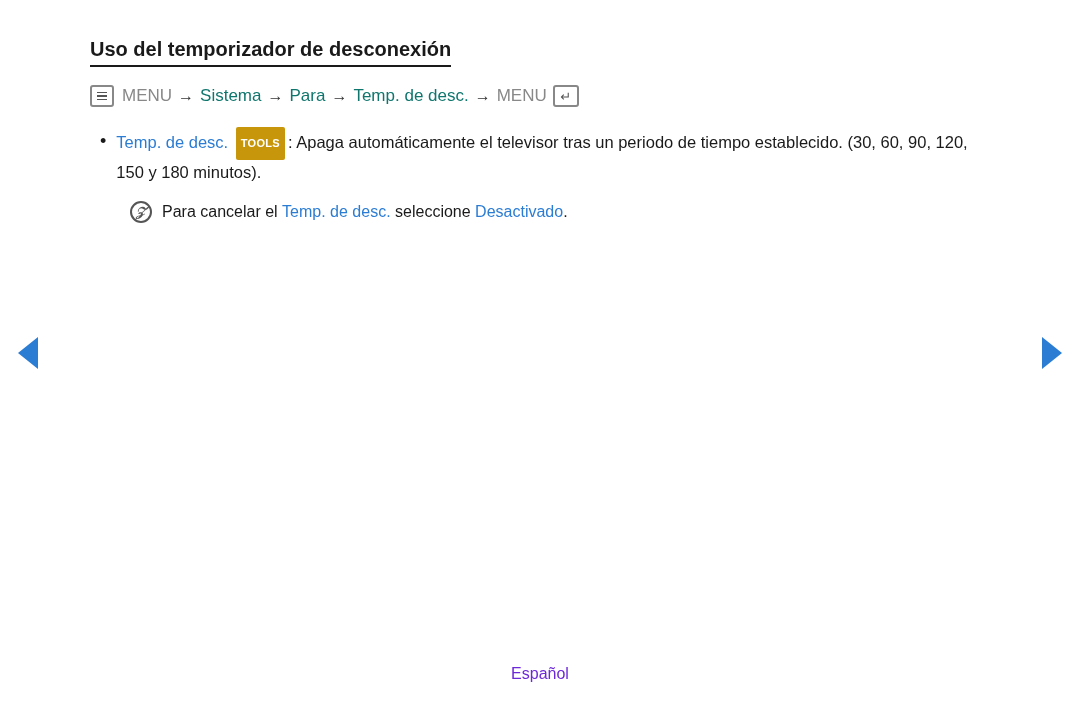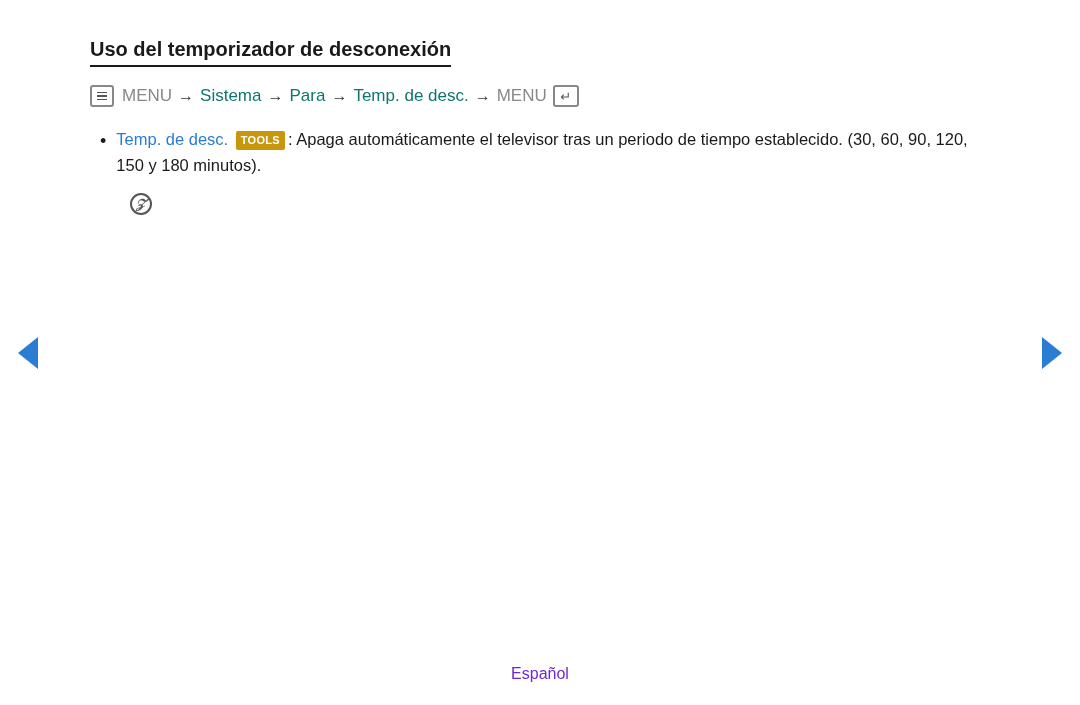--- a/index.html
+++ b/index.html
@@ -113,21 +113,21 @@
       color: #2b7cd3;
       font-weight: 500;
     }
 
     .tools-badge {
       display: inline-block;
       background: #c8960a;
       color: #ffffff;
       font-size: 11px;
       font-weight: bold;
-      padding: 1px 5px;
+      padding: 8px 5px;
       border-radius: 2px;
       margin: 0 3px;
       vertical-align: middle;
       letter-spacing: 0.3px;
     }
 
     .note-section {
       margin-left: 30px;
       margin-top: 14px;
       display: flex;
@@ -238,20 +238,29 @@
     <div class="bullet-item">
       <span class="bullet-dot">•</span>
       <span class="bullet-text">
         <span class="blue-text">Temp. de desc.</span>
         <span class="tools-badge">TOOLS</span><span>: Apaga automáticamente el televisor tras un periodo de tiempo establecido. (30, 60, 90, 120, 150 y 180 minutos).</span>
       </span>
     </div>
 
     <div class="note-section">
       <span class="note-icon">𝒵</span>
+      <span class="note-text">
+        <span>Para cancelar el</span>
+        <span> </span>
+        <span class="blue-text">Temp. de desc.</span>
+        <span> </span>
+        <span>seleccione</span>
+        <span> </span>
+        <span class="blue-text">Desactivado</span><span>.</span>
+      </span>
     </div>
   </div>
 
 </div>
 
 <div class="nav-arrow-left"></div>
 <div class="nav-arrow-right"></div>
 
 <div class="footer-language">Español</div>
 

